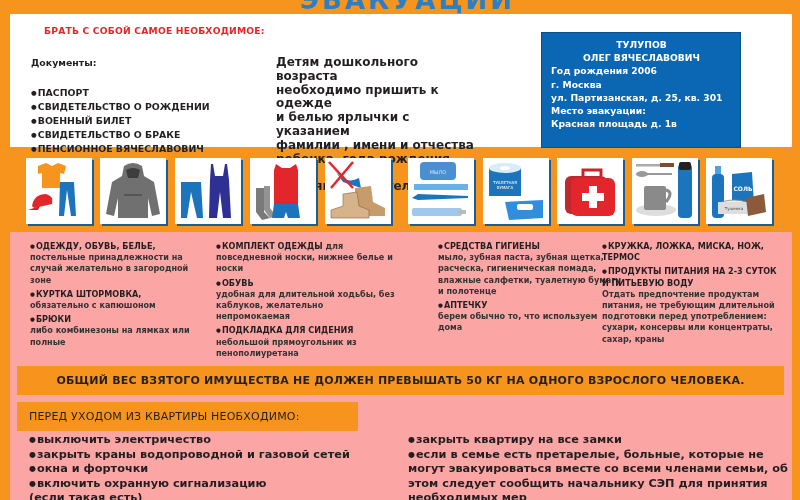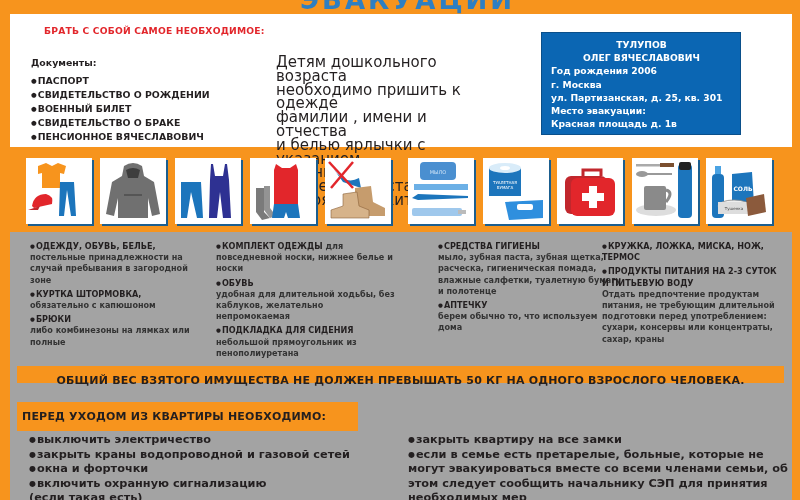--- a/index.html
+++ b/index.html
@@ -16,54 +16,54 @@
     }
     .panel-top {
       position: absolute; left: 10px; top: 14px; width: 782px; height: 133px; background: #fff;
     }
     .red-head {
       position: absolute; left: 34px; top: 11px; font-size: 9.2px; font-weight: bold; color: #e2262b; letter-spacing: 0.2px;
     }
     .docs {
       position: absolute; left: 21px; top: 42px; font-size: 9.4px; font-weight: bold; line-height: 14px;
     }
-    .docs .lbl { margin-bottom: 4px; }
+    .docs .lbl { margin-bottom: 16px; }
     .kids {
-      position: absolute; left: 266px; top: 42px; width: 200px; font-size: 15px; font-weight: normal; line-height: 13.8px;
+      position: absolute; left: 266px; top: 42px; width: 200px; font-size: 12px; font-weight: bold; line-height: 13.8px;
     }
     .tag {
-      position: absolute; left: 531px; top: 18px; width: 200px; height: 103px; background: #0b66b3;
+      position: absolute; left: 531px; top: 18px; width: 200px; height: 116px; background: #0b66b3;
       border: 1px solid #0a4f8a; color: #fff; font-size: 9.2px; font-weight: bold; line-height: 13.2px;
       box-sizing: border-box; padding: 5px 8px 0 9px;
     }
     .tag .c { text-align: center; }
     .strip {
       position: absolute; left: 10px; top: 148px; width: 782px; height: 84px;
     }
     .tile {
       position: absolute; top: 10px; width: 66px; height: 66px; background: #fff;
       box-shadow: 2px 2px 0 #1b5e8f; overflow: hidden;
     }
     .tile svg { width: 66px; height: 66px; display: block; }
     .panel-bot {
-      position: absolute; left: 10px; top: 232px; width: 782px; height: 268px; background: #a3a3a3;
+      position: absolute; left: 10px; top: 232px; width: 782px; height: 268px; background: #fca5a5;
     }
     .col {
       position: absolute; top: 9px; font-size: 8.1px; line-height: 11.2px; font-weight: bold;
     }
     .col .item { margin-bottom: 3px; }
     .col .hd { font-weight: bold; }
     .col .desc { font-weight: bold; color: #333; }
     .banner {
-      position: absolute; left: 7px; top: 134px; width: 767px; height: 17px; background: #f7941d;
+      position: absolute; left: 7px; top: 134px; width: 767px; height: 29px; background: #f7941d;
       font-size: 11px; font-weight: bold; line-height: 29px; text-align: center; letter-spacing: 0.2px;
     }
     .subhead {
       position: absolute; left: 7px; top: 170px; width: 341px; height: 29px; background: #f7941d;
-      font-size: 11px; font-weight: bold; line-height: 29px; padding-left: 5px; box-sizing: border-box; letter-spacing: 0.2px;
+      font-size: 11px; font-weight: normal; line-height: 29px; padding-left: 12px; box-sizing: border-box; letter-spacing: 0.2px;
     }
     .list-l {
       position: absolute; left: 19px; top: 201px; font-size: 11.3px; font-weight: bold; line-height: 14.6px;
     }
     .list-r {
       position: absolute; left: 398px; top: 201px; width: 380px; font-size: 11.3px; font-weight: bold; line-height: 14.6px;
     }
     .bul::before { content: "\25CF"; font-size: 0.7em; vertical-align: 1px; margin-right: 1px; }
   </style>
 </head>
@@ -77,22 +77,22 @@
     <div class="lbl">Документы:</div>
     <div class="bul">ПАСПОРТ</div>
     <div class="bul">СВИДЕТЕЛЬСТВО О РОЖДЕНИИ</div>
     <div class="bul">ВОЕННЫЙ БИЛЕТ</div>
     <div class="bul">СВИДЕТЕЛЬСТВО О БРАКЕ</div>
     <div class="bul">ПЕНСИОННОЕ ВЯЧЕСЛАВОВИЧ</div>
   </div>
   <div class="kids">
     <div>Детям дошкольного возраста</div>
     <div>необходимо пришить к одежде</div>
+    <div>и белью ярлычки с указанием</div>
     <div>фамилии , имени и отчества</div>
-    <div>и белью ярлычки с указанием</div>
     <div>ребенка, года рождения, места</div>
     <div>постоянного жительства и</div>
   </div>
   <div class="tag">
     <div class="c">ТУЛУПОВ</div>
     <div class="c">ОЛЕГ ВЯЧЕСЛАВОВИЧ</div>
     <div>Год рождения 2006</div>
     <div>г. Москва</div>
     <div>ул. Партизанская, д. 25, кв. 301</div>
     <div>Место эвакуации:</div>
@@ -203,21 +203,21 @@
       <text x="28" y="52" font-size="4" text-anchor="middle" fill="#444" font-family="DejaVu Sans, sans-serif">Тушенка</text>
       <path d="M40 40 L58 36 L60 54 L42 58 Z" fill="#8b5a3c"></path>
     </svg>
   </div>
 </div>
 
 <div class="panel-bot">
   <div class="col" style="left:20px; width:180px;">
     <div class="item">
       <div class="hd bul">ОДЕЖДУ, ОБУВЬ, БЕЛЬЕ,</div>
-      <div class="desc">постельные принадлежности на случай пребывания в загородной зоне</div>
+      <div class="desc">постельные принадлежности на случай желательно в загородной зоне</div>
     </div>
     <div class="item">
       <div class="hd bul">КУРТКА ШТОРМОВКА,</div>
       <div class="desc">обязательно с капюшоном</div>
     </div>
     <div class="item">
       <div class="hd bul">БРЮКИ</div>
       <div class="desc">либо комбинезоны на лямках или полные</div>
     </div>
   </div>

